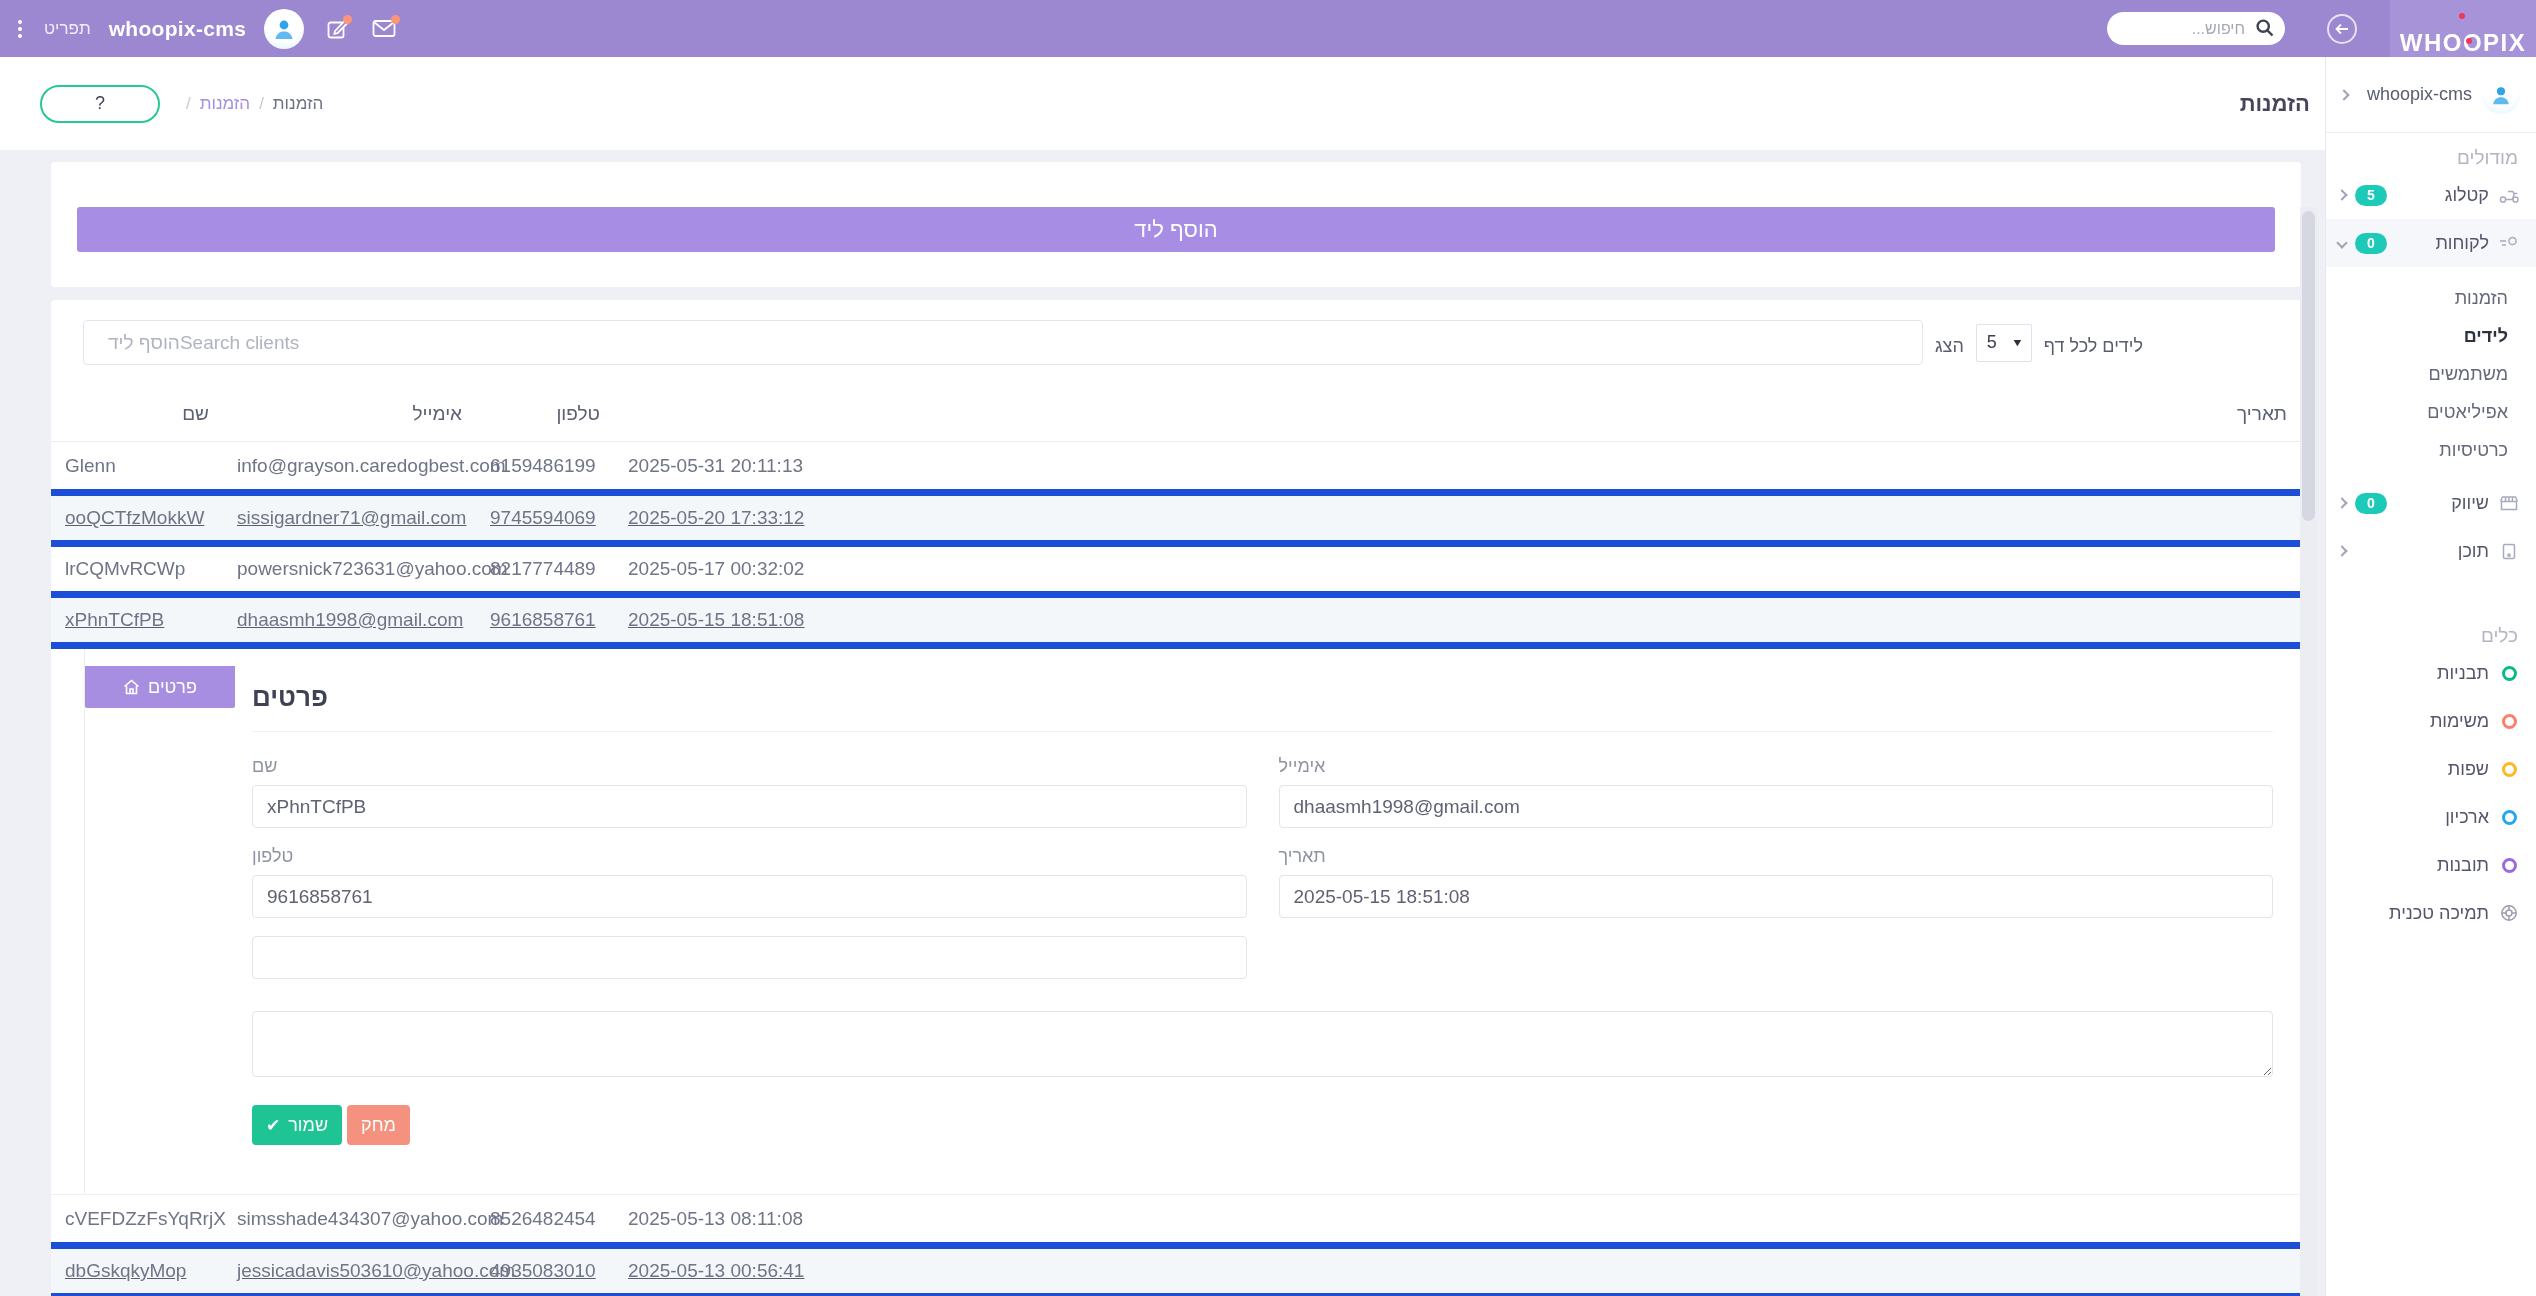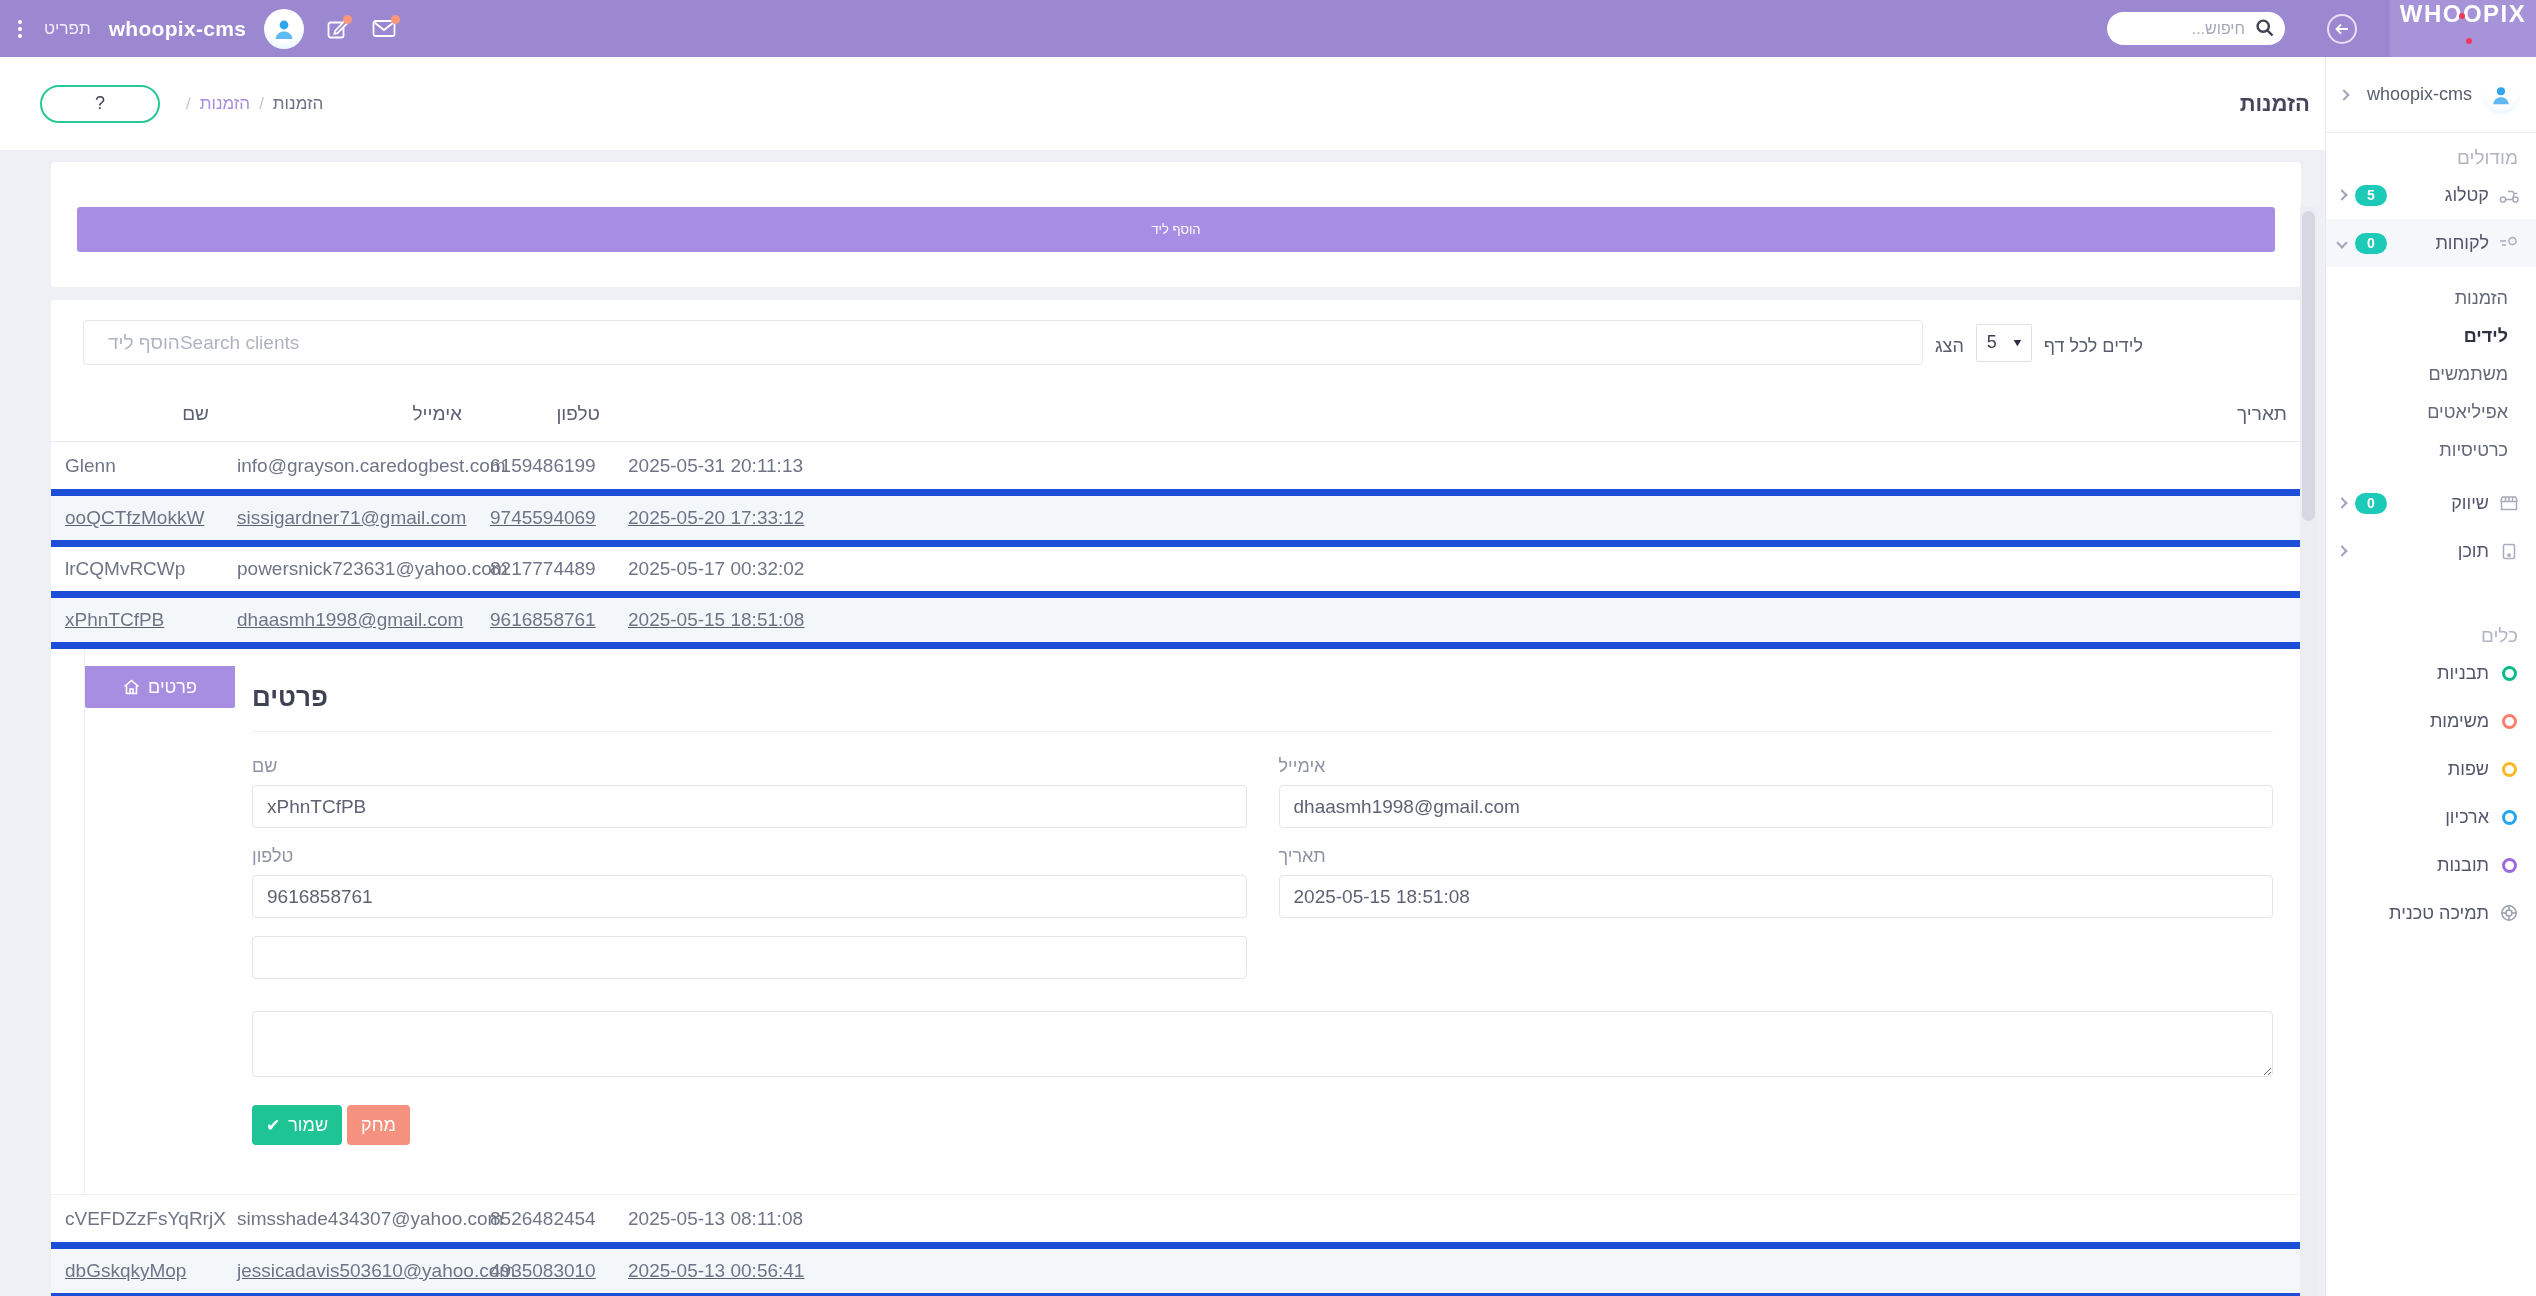--- a/index.html
+++ b/index.html
@@ -21,21 +21,21 @@
   .notif-dot { position:absolute; top:1px; right:0; width:9px; height:9px; border-radius:50%; background:#fb9678; }
   .nav-right { display:flex; align-items:center; direction:ltr; }
   .search-pill { position:relative; width:178px; height:33px; }
   .search-pill input { width:100%; height:100%; border:none; border-radius:17px; background:#fff;
        padding:0 40px 0 14px; font-size:16px; color:#6c7283; direction:rtl; text-align:right; outline:none;
        font-family:"Liberation Sans","DejaVu Sans",sans-serif; }
   .search-pill input::placeholder { color:#a5a8b8; }
   .search-pill .mag { position:absolute; right:10px; top:6px; }
   .toggle-circle { width:30px; height:30px; border-radius:50%; border:2px solid rgba(255,255,255,.75);
        margin:0 33px 0 42px; display:flex; align-items:center; justify-content:center; cursor:pointer; }
-  .logo-block { width:146px; height:57px; background:#a793d8; display:flex; align-items:flex-start; justify-content:center; position:relative; }
+  .logo-block { width:146px; height:57px; background:#a793d8; display:flex; align-items:flex-end; justify-content:center; position:relative; }
   .logo-text { color:#fff; font-size:24px; font-weight:bold; letter-spacing:1.5px; }
   .logo-dot { position:absolute; width:6px; height:6px; border-radius:50%; background:#f2385a; }
   .logo-dot.top { left:69px; top:13px; }
   .logo-dot.bottom { left:76px; bottom:13px; }
 
   
   .sidebar { position:absolute; top:57px; right:0; bottom:0; width:211px; background:#fff; border-left:1px solid #e8e9f0; z-index:4; }
   .sb-user { height:76px; display:flex; align-items:center; gap:10px; padding:0 16px 0 14px; border-bottom:1px solid #ededf2; }
   .sb-user .avatar { width:38px; height:38px; }
   .sb-brand { font-size:18px; color:#595d6e; }
@@ -65,21 +65,21 @@
   .crumb-1 { color:#6c7283; }
   .crumb-2 { color:#a78ee0; cursor:pointer; }
   .help-pill { position:absolute; left:40px; width:120px; height:38px; border:2px solid #27c796; border-radius:19px;
                background:#fff; color:#3f4254; font-size:18px; display:flex; align-items:center; justify-content:center; cursor:pointer; }
   .scrolltrack { position:absolute; right:8px; top:150px; bottom:0; width:17px; background:#ecedf2; }
   .scrollthumb { position:absolute; top:4px; left:2px; width:13px; height:310px; border-radius:7px; background:#d6d8e1; }
 
   .card { background:#fff; border-radius:4px; margin-left:24px; margin-right:24px; }
   .card-1 { margin-top:12px; height:125px; padding:45px 26px 35px; margin-left:51px; }
   .add-lead { width:100%; height:45px; background:#a78ee4; border:none; border-radius:3px; color:#fff;
-              font-size:13px; cursor:pointer; font-family:inherit; }
+              font-size:22px; cursor:pointer; font-family:inherit; }
   .card-2 { margin-top:13px; margin-left:51px; min-height:996px; padding-top:20px; border-radius:4px 4px 0 0; }
 
   .toolbar-row { direction:ltr; display:flex; align-items:center; margin:0 32px; gap:12px; }
   .client-search { width:1840px; height:45px; border:1px solid #e4e6ef; border-radius:4px; padding:0 24px;
                    font-size:19px; color:#5f6273; outline:none; direction:ltr; text-align:left;
                    font-family:"Liberation Sans","DejaVu Sans",sans-serif; }
   .client-search::placeholder { color:#b0b3c0; }
   .tb-label { font-size:18px; color:#595d6e; white-space:nowrap;margin-top:8px; }
   .select-box { width:56px; height:38px; border:1px solid #dfe2ea; border-radius:2px; display:flex; align-items:center;
                 justify-content:space-between; padding:0 7px 0 10px; font-size:18px; color:#3c3f4e; cursor:pointer; background:#fff; }

